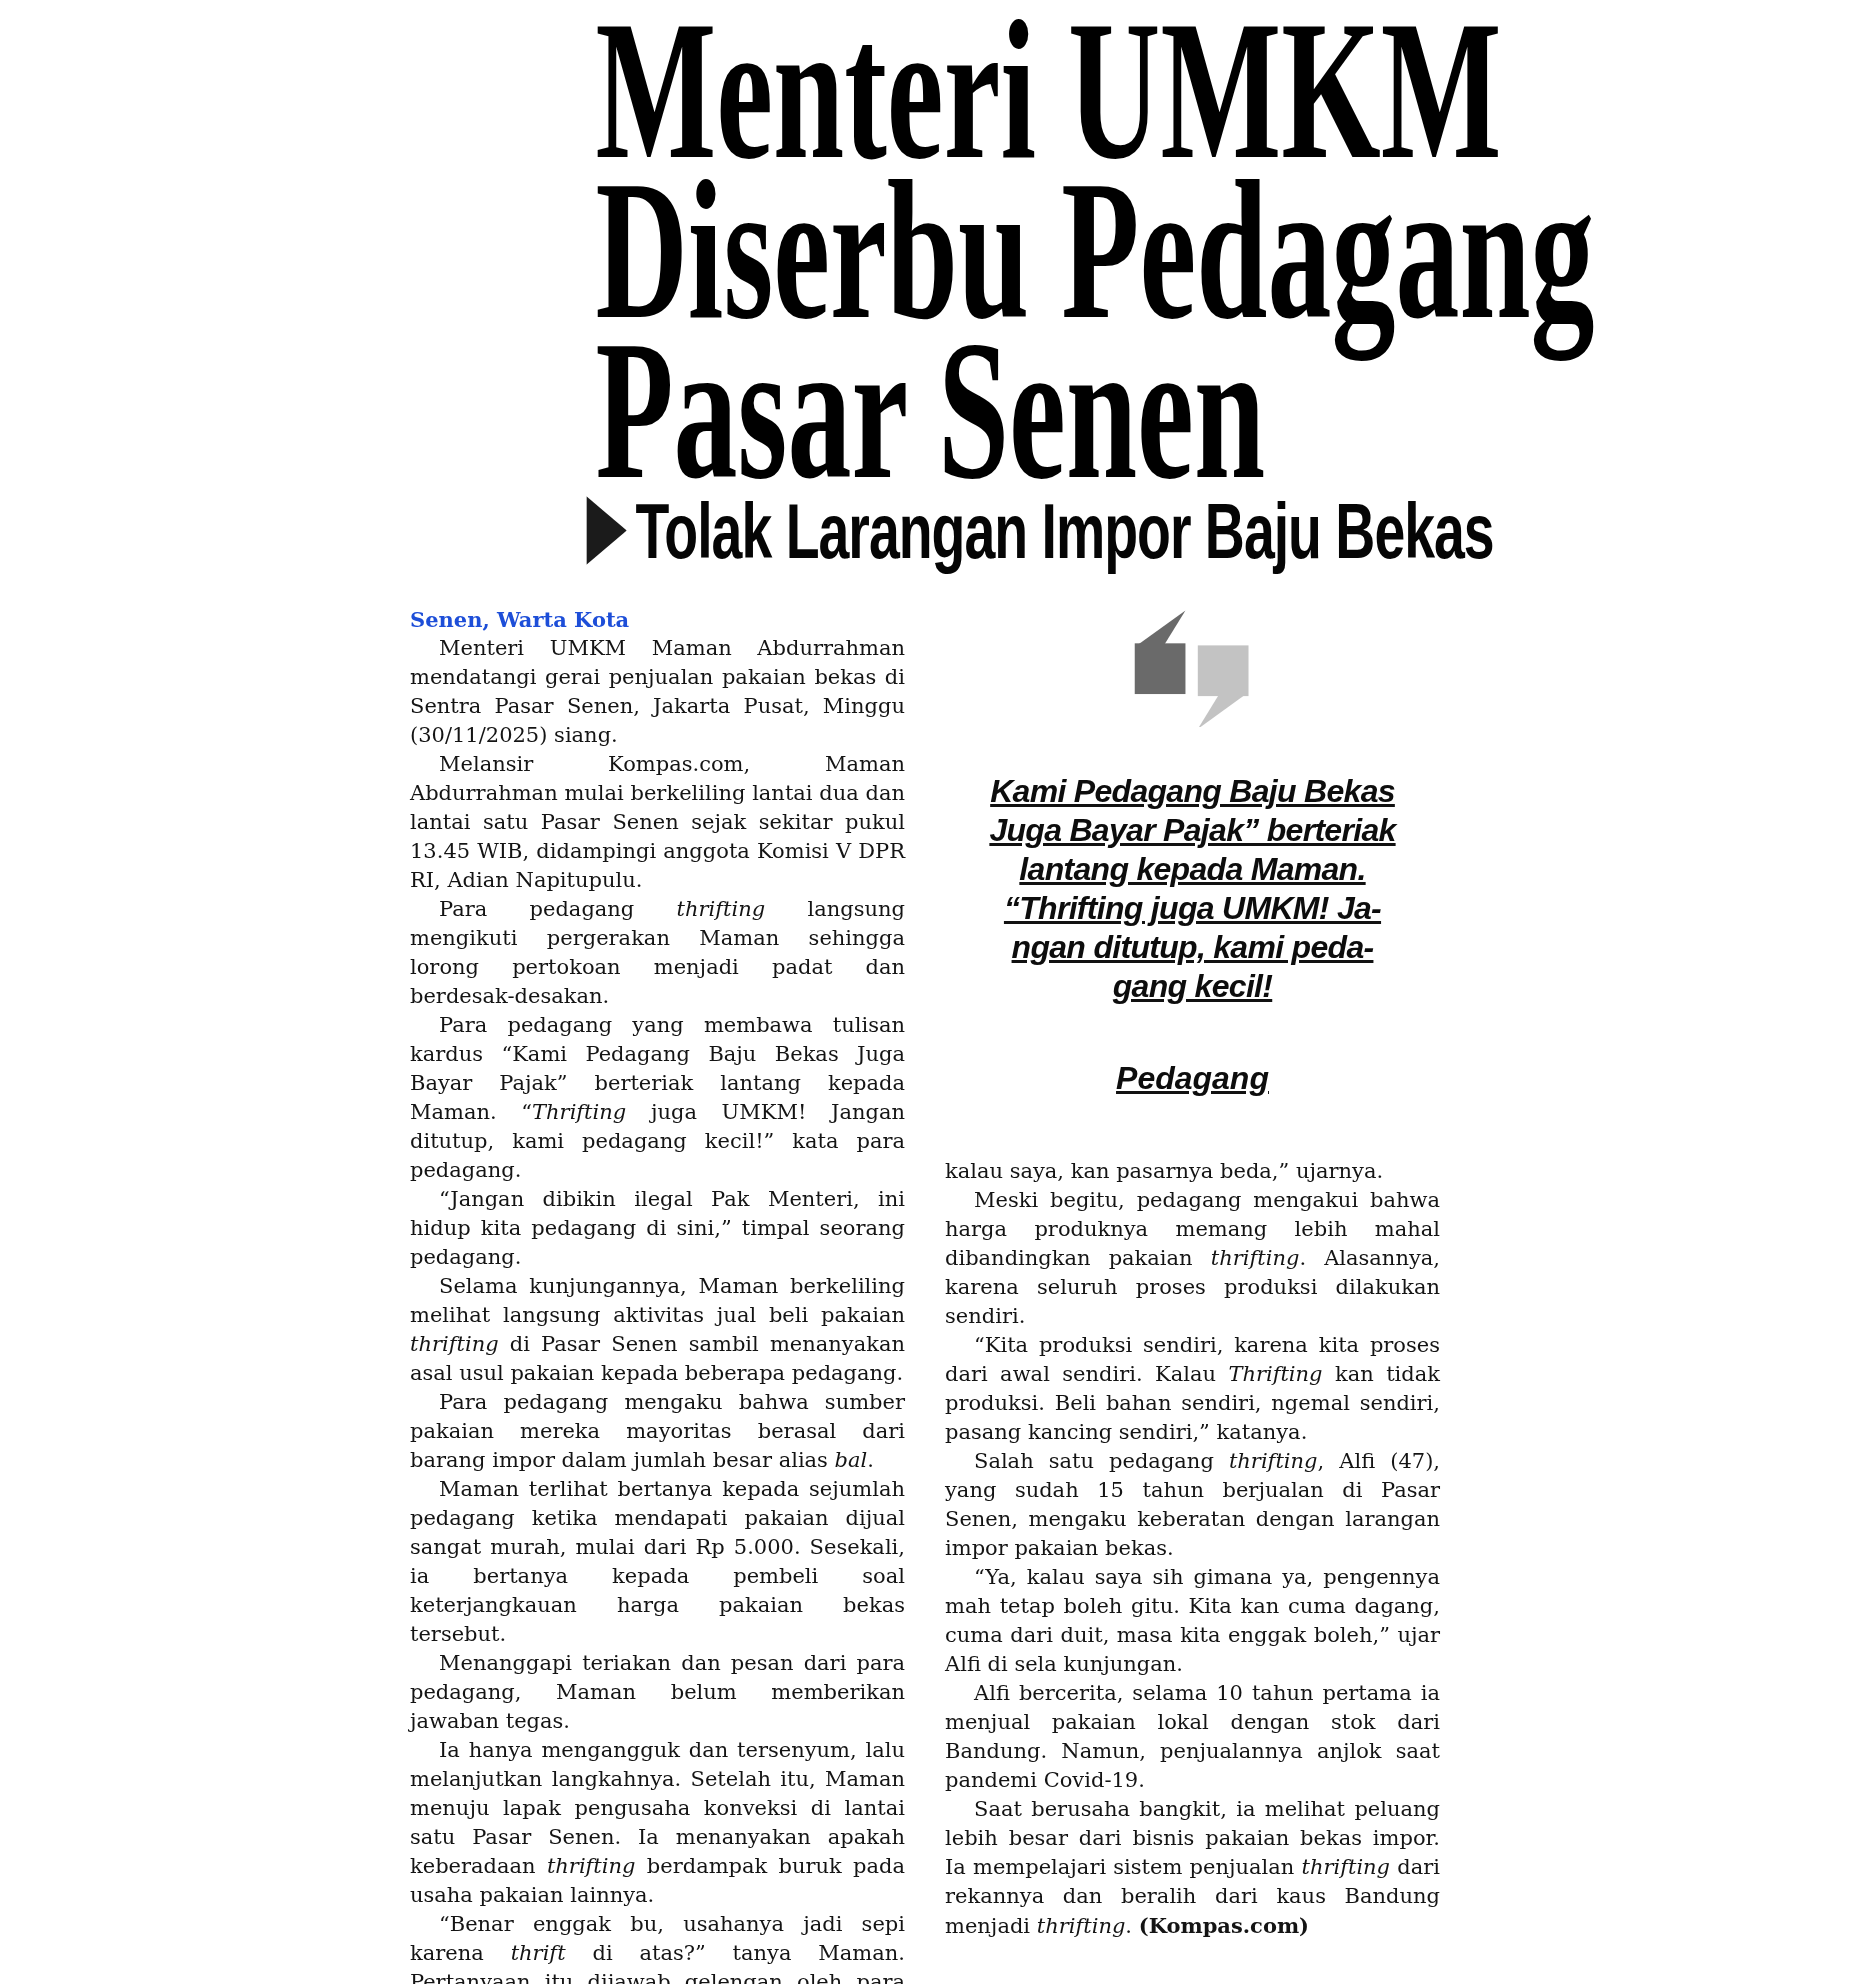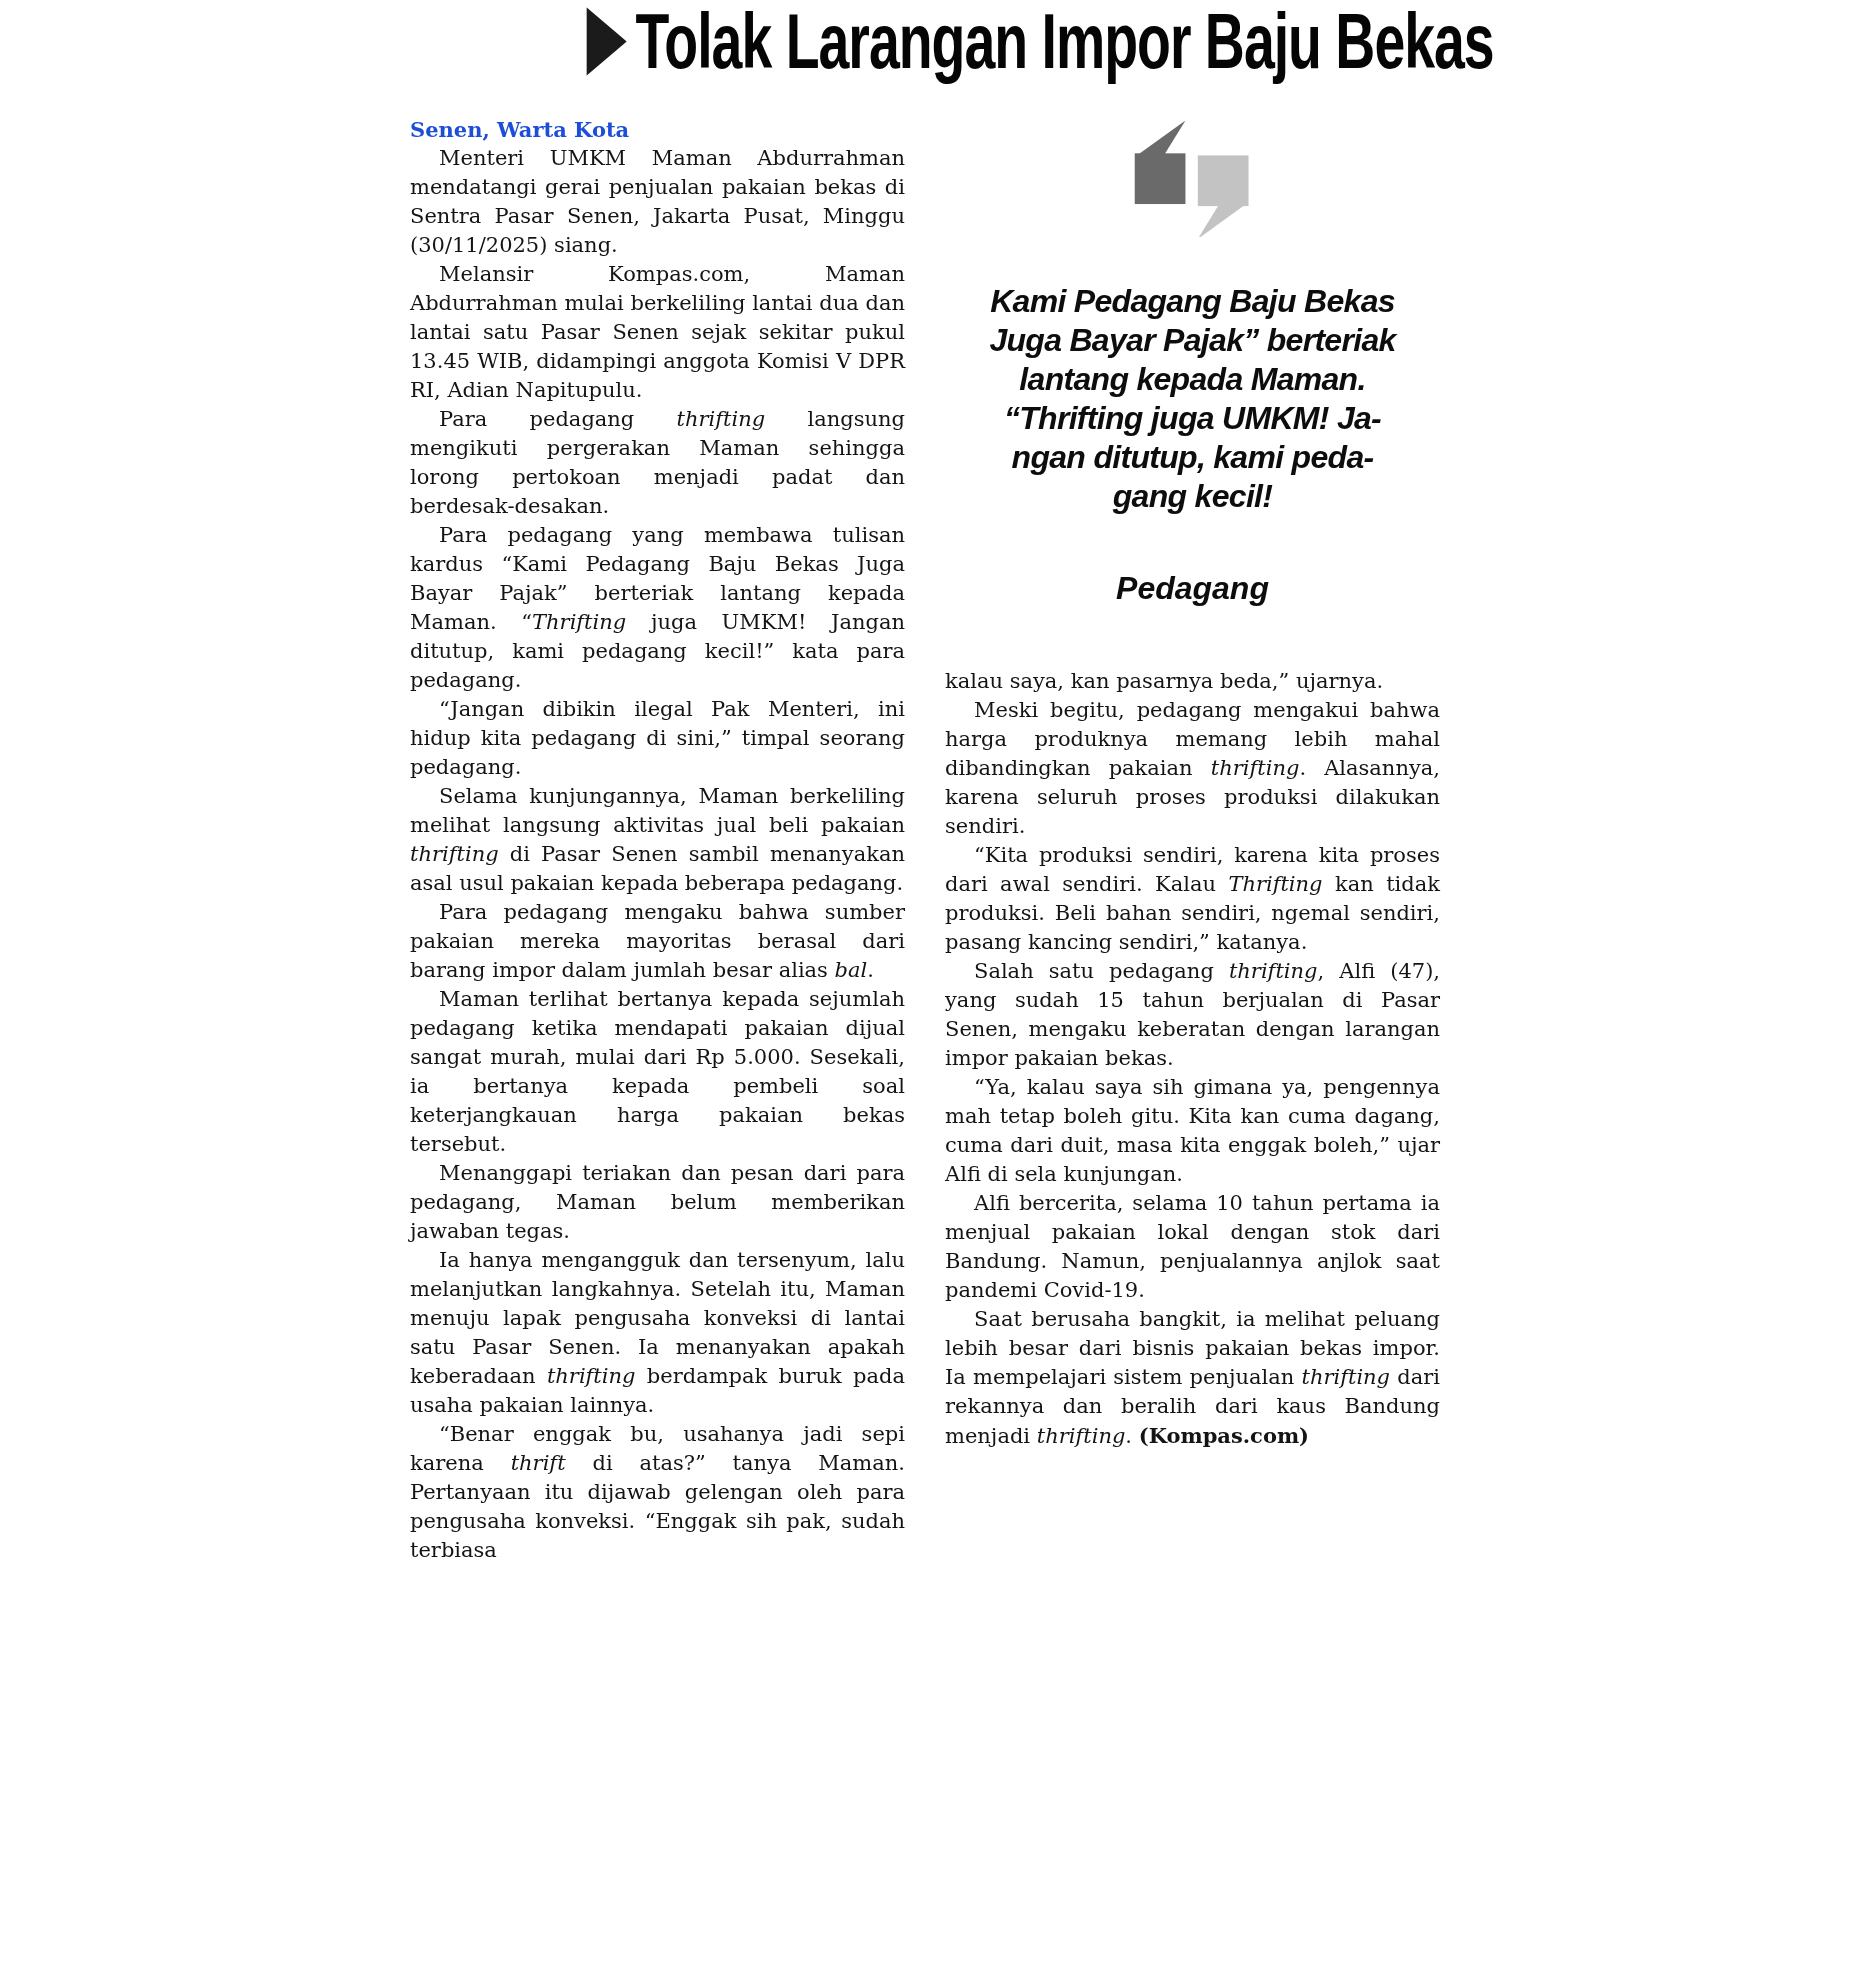--- a/index.html
+++ b/index.html
@@ -76,21 +76,21 @@
     font-size: 21px;
     line-height: 29px;
     text-align: justify;
     text-indent: 29px;
     color: #141414;
   }
   p.body.cont { text-indent: 0; }
   .credit { font-weight: 700; }
 
   
-  .pullquote { text-align: center; }
+  .pullquote { text-align: center; text-decoration: underline; }
   .pq-icon { display: block; margin: 4.1px auto 0 auto; }
   .pq-lines {
     margin-top: 45px;
     font-family: "Liberation Sans", sans-serif;
     font-style: italic;
     font-weight: 700;
     font-size: 32px;
     line-height: 39px;
     letter-spacing: -0.7px;
     color: #0d0d0d;
@@ -104,20 +104,25 @@
     color: #0d0d0d;
   }
   .rc-body { margin-top: 60px; }
 </style>
 </head>
 <body>
 
 <div class="sheet">
   <div class="content">
 
+    <div class="headline">
+      <div class="headline-line">Menteri UMKM</div>
+      <div class="headline-line">Diserbu Pedagang</div>
+      <div class="headline-line">Pasar Senen</div>
+    </div>
 
     <div class="subheadline">
       <div class="subheadline-inner">
         <span>
           <svg class="arrow-svg" width="56" height="69" viewBox="0 0 82 100" aria-hidden="true">
             <polygon points="0,0 82,50 0,100" fill="#1b1b1b"></polygon>
           </svg>
         </span>
         <span class="subheadline-text">Tolak Larangan Impor Baju Bekas</span>
       </div>

